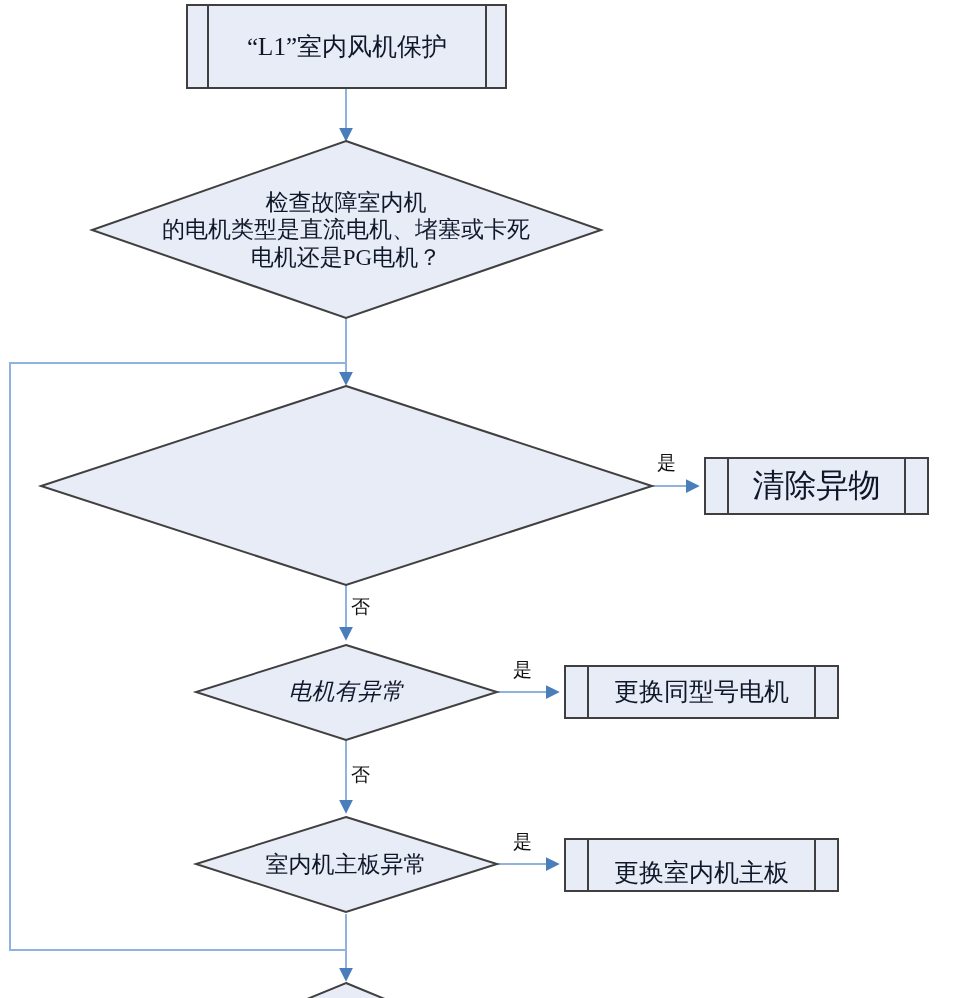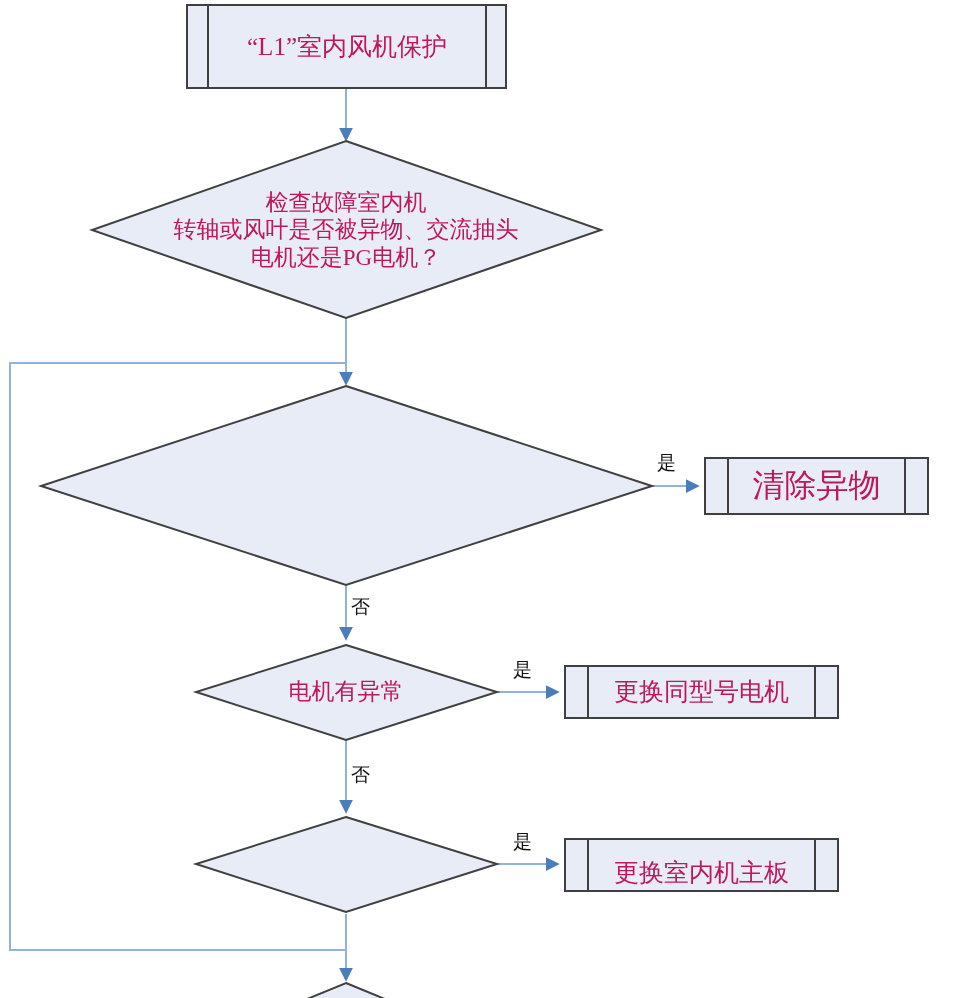--- a/index.html
+++ b/index.html
@@ -1,21 +1,21 @@
 <!DOCTYPE html>
 <html><head>
 <meta charset="utf-8">
 <style>
   html,body{margin:0;padding:0;background:#ffffff;}
   body{width:956px;height:998px;position:relative;
        font-family:"Liberation Serif","DejaVu Serif",serif;}
   #canvas{position:absolute;left:0;top:0;width:956px;height:998px;overflow:hidden;}
   svg.layer{position:absolute;left:0;top:0;width:956px;height:998px;}
   .node-text{position:absolute;display:flex;align-items:center;justify-content:center;
-             text-align:center;color:#be185d;line-height:1.18;white-space:pre-line;
+             text-align:center;color:#0f172a;line-height:1.18;white-space:pre-line;
              pointer-events:none;}
   .edge-label{position:absolute;color:#111111;font-size:19px;line-height:1;
               font-family:"Liberation Serif","DejaVu Serif",serif;}
 </style>
 </head>
 <body>
 
 <div id="canvas">
 
   <svg class="layer" viewBox="0 0 956 998" xmlns="http://www.w3.org/2000/svg">
@@ -90,30 +90,31 @@
 
       <g>
         <polygon points="346,983 460,1030 346,1078 232,1030" fill="#e8ecf6" stroke="#404040" stroke-width="2"></polygon>
       </g>
     </g>
   </svg>
 
   <div class="node-text" style="left:208px;top:5px;width:278px;height:83px;font-size:25px;">“L1”室内风机保护</div>
 
   <div class="node-text" style="left:96px;top:170px;width:500px;height:120px;font-size:23px;">检查故障室内机
-转轴或风叶是否被异物、交流抽头
+的电机类型是直流电机、堵塞或卡死
 电机还是PG电机？</div>
 
 
   <div class="node-text" style="left:728px;top:458px;width:177px;height:56px;font-size:32px;">清除异物</div>
 
-  <div class="node-text" style="left:206px;top:666px;width:280px;height:52px;font-size:23px;">电机有异常</div>
+  <div class="node-text" style="left:206px;top:666px;width:280px;height:52px;font-size:23px;font-style:italic;">电机有异常</div>
 
   <div class="node-text" style="left:588px;top:666px;width:227px;height:52px;font-size:25px;">更换同型号电机</div>
 
+  <div class="node-text" style="left:196px;top:839px;width:300px;height:52px;font-size:23px;">室内机主板异常</div>
 
   <div class="node-text" style="left:588px;top:839px;width:227px;height:67px;font-size:25px;">更换室内机主板</div>
 
   <div class="edge-label" style="left:657px;top:453px;">是</div>
 
   <div class="edge-label" style="left:351px;top:597px;">否</div>
 
   <div class="edge-label" style="left:513px;top:660px;">是</div>
 
   <div class="edge-label" style="left:351px;top:765px;">否</div>

